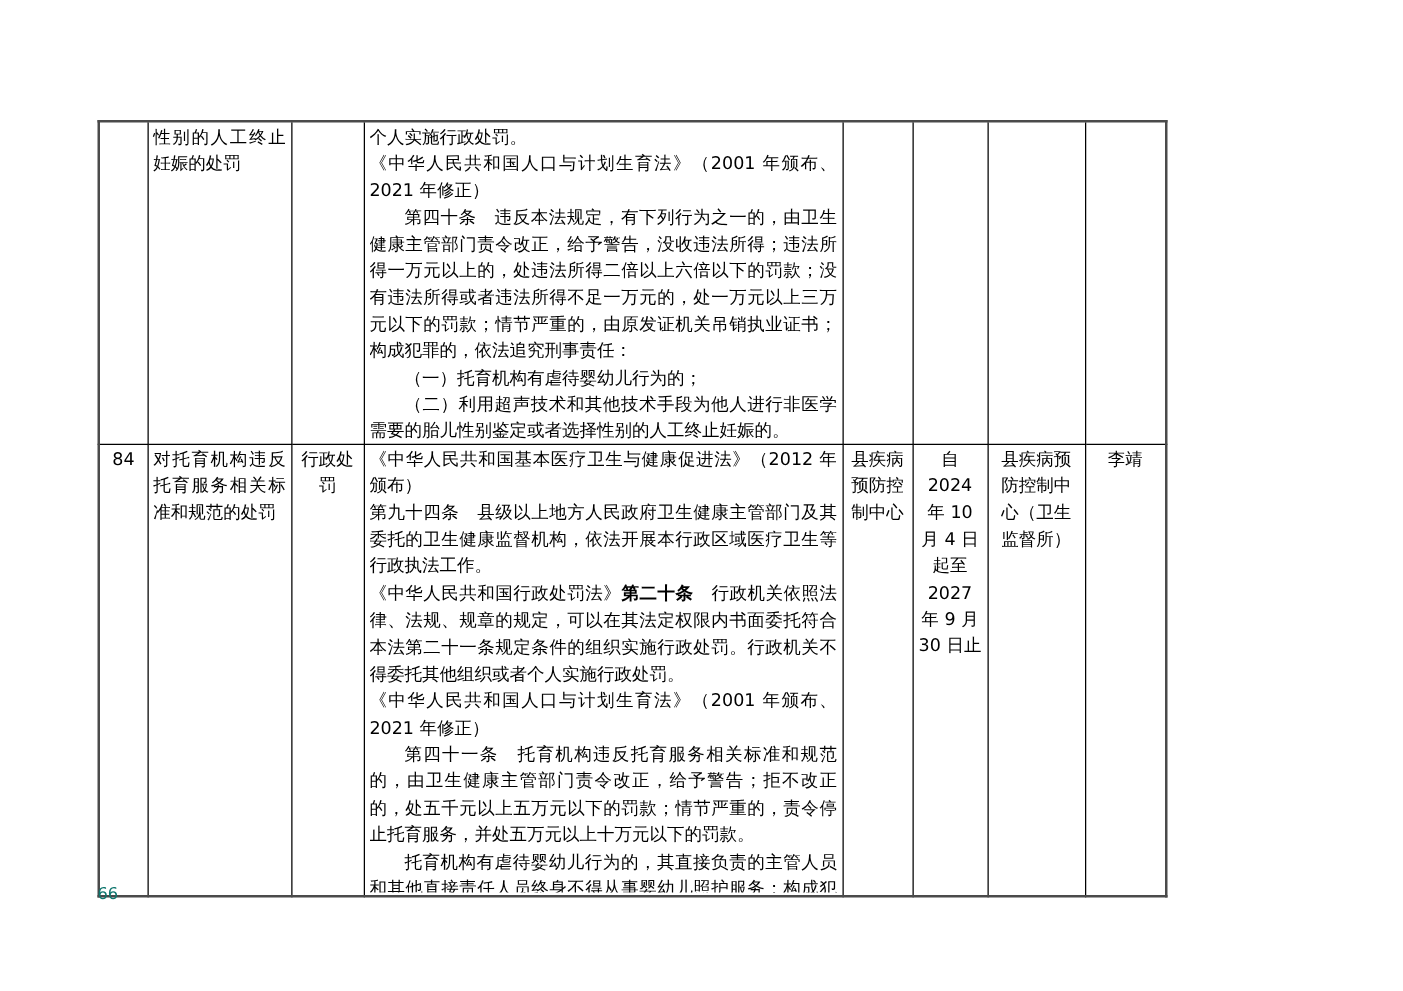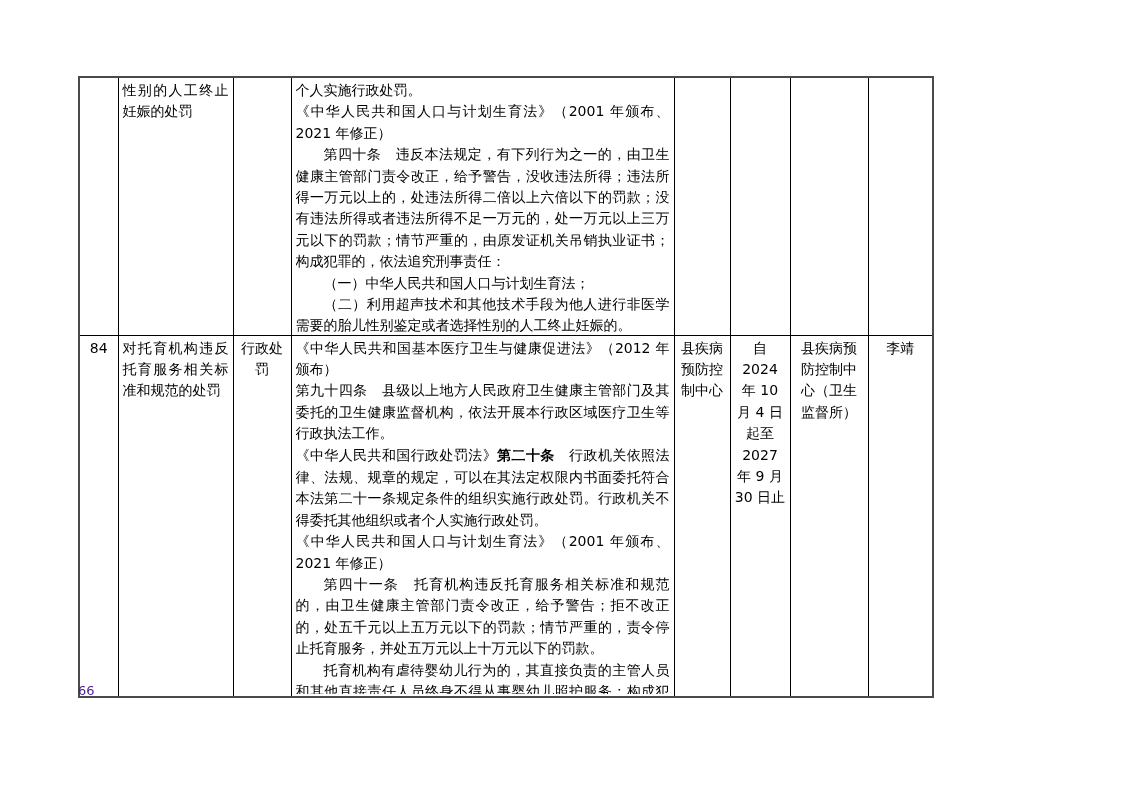--- a/index.html
+++ b/index.html
@@ -9,21 +9,21 @@
     width: 1122px;
     height: 793px;
     background: #ffffff;
     color: #000000;
     font-family: "DejaVu Sans", "Liberation Sans", sans-serif;
     overflow: hidden;
   }
   table.doc-table {
     position: absolute;
     left: 78px;
-    top: 76px;
+    top: 96px;
     width: 854px;
     border-collapse: collapse;
     table-layout: fixed;
     border: 2px solid #4a4a4a;
   }
   table.doc-table td {
     border: 1px solid #000000;
     vertical-align: top;
     padding: 2px 4px;
     font-size: 14px;
@@ -41,24 +41,24 @@
   }
   td.tight { padding-left: 1px; padding-right: 1px; }
   .clip-1 { max-height: 252px; overflow: hidden; }
   .clip-2 { max-height: 356px; overflow: hidden; }
   p.para { margin: 0; }
   p.para.indent { text-indent: 2em; }
   .bold { font-weight: bold; font-family: Liberation Mono, monospace; }
   .page-number {
     position: absolute;
     left: 78px;
-    top: 682px;
+    top: 707px;
     font-size: 13px;
     line-height: 17px;
-    color: #4c1d95;
+    color: #0f766e;
   }
 </style>
 </head>
 <body>
 
 <div class="page">
 
   <table class="doc-table">
     <colgroup>
       <col style="width:39px">
@@ -74,21 +74,21 @@
     <tbody>
         <tr class="row-cont">
       <td class="v-top t-center"></td>
       <td class="v-top t-justify">性别的人工终止妊娠的处罚</td>
       <td class="v-mid t-center tight"></td>
       <td class="v-top t-justify">
         <div class="clip-1">
           <p class="para">个人实施行政处罚。</p>
           <p class="para">《中华人民共和国人口与计划生育法》（2001 年颁布、2021 年修正）</p>
           <p class="para indent">第四十条　违反本法规定，有下列行为之一的，由卫生健康主管部门责令改正，给予警告，没收违法所得；违法所得一万元以上的，处违法所得二倍以上六倍以下的罚款；没有违法所得或者违法所得不足一万元的，处一万元以上三万元以下的罚款；情节严重的，由原发证机关吊销执业证书；构成犯罪的，依法追究刑事责任：</p>
-          <p class="para indent">（一）中华人民共和国人口与计划生育法；</p>
+          <p class="para indent">（一）托育机构有虐待婴幼儿行为的；</p>
           <p class="para indent">（二）利用超声技术和其他技术手段为他人进行非医学需要的胎儿性别鉴定或者选择性别的人工终止妊娠的。</p>
         </div>
       </td>
       <td class="v-mid t-center tight"></td>
       <td class="v-mid t-center tight"></td>
       <td class="v-mid t-center tight"></td>
       <td class="v-mid t-center tight"></td>
     </tr>
 
     <tr class="row-84">

